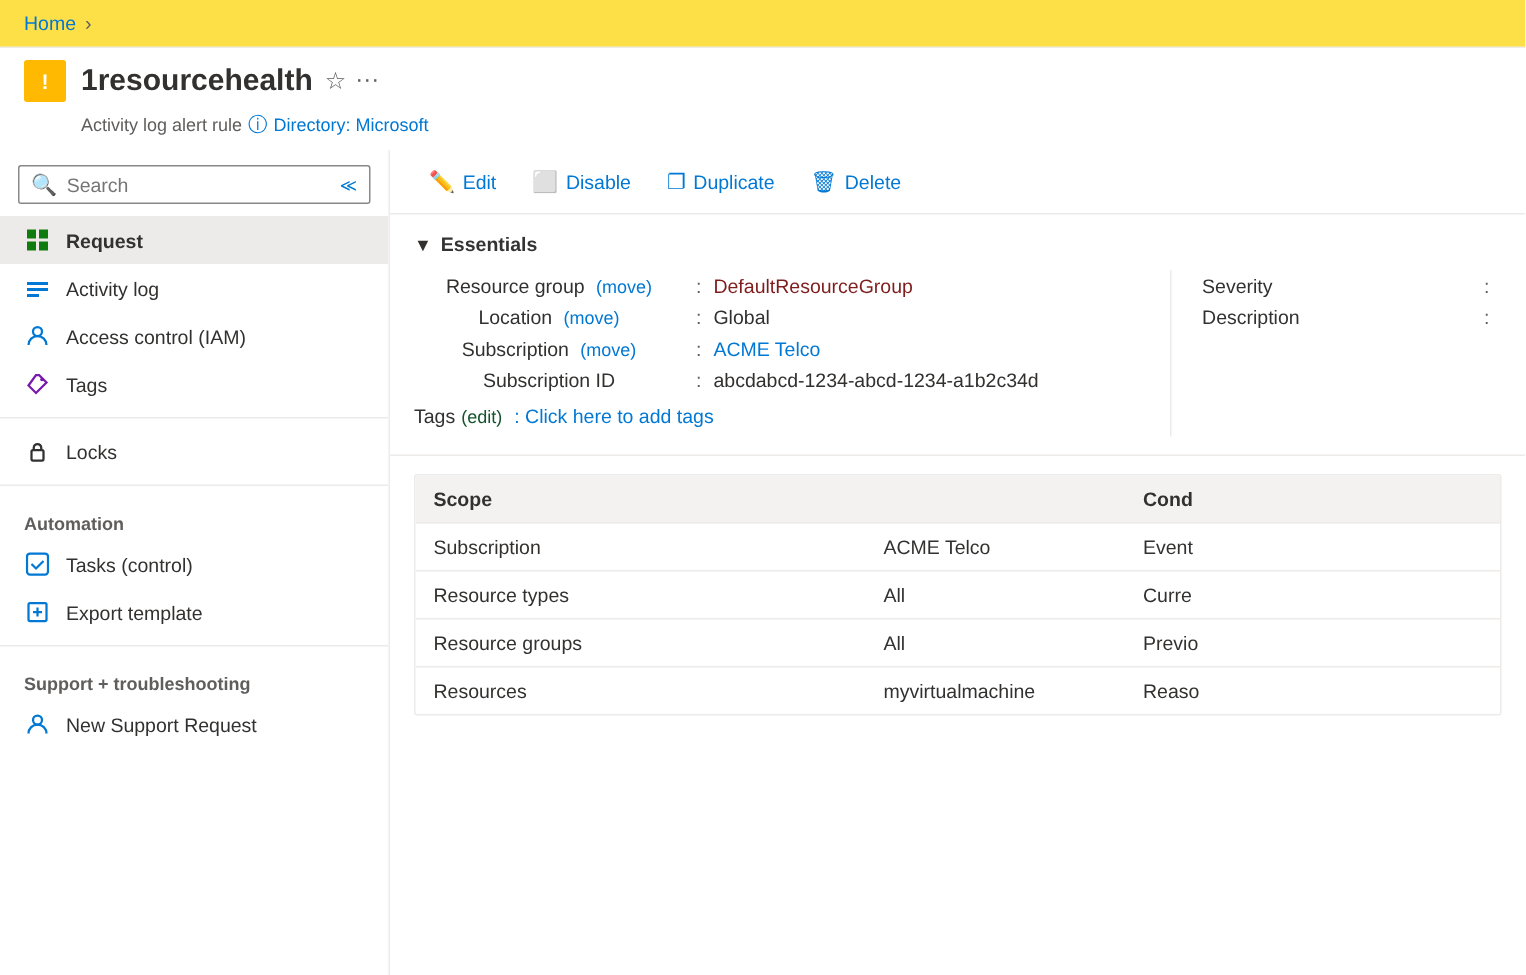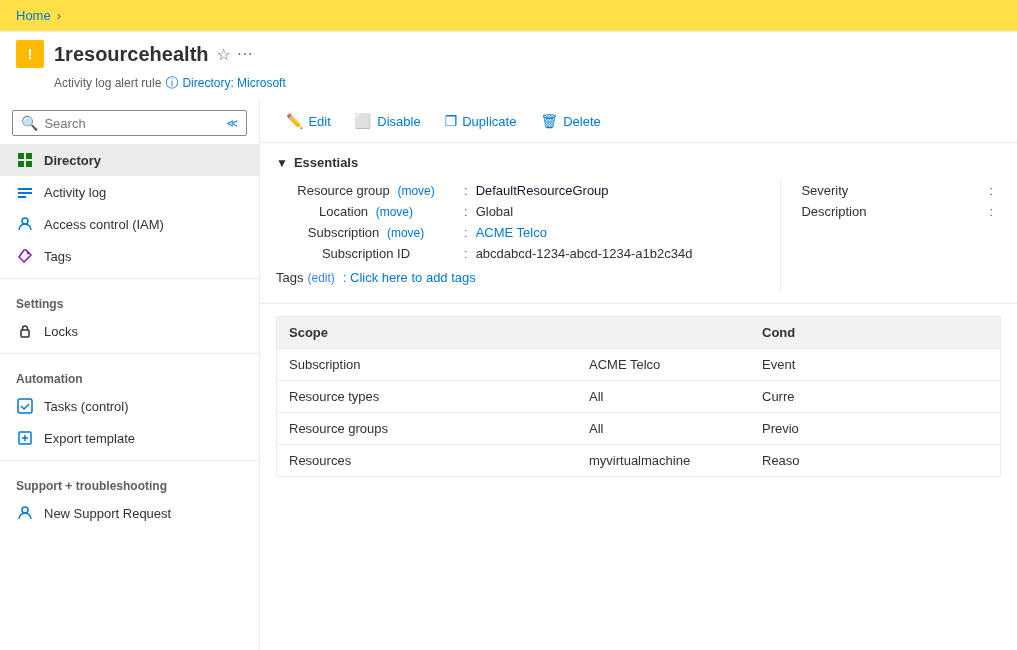--- a/index.html
+++ b/index.html
@@ -81,21 +81,21 @@
     .essentials-header .collapse-chevron { font-size: 12px; color: #323130; }
     .essentials-row { display: flex; align-items: baseline; padding: 3px 0; font-size: 13px; }
     .essentials-label { color: #323130; min-width: 180px; }
     .essentials-label .move-link { color: #0078d4; text-decoration: none; font-size: 12px; margin-left: 4px; }
     .essentials-value { color: #323130; }
     .essentials-value a { color: #0078d4; text-decoration: none; }
     .essentials-colon { margin: 0 8px; color: #605e5c; }
 
     .tags-row { display: flex; align-items: center; padding: 6px 0; font-size: 13px; }
     .tags-row .tags-label { color: #323130; }
-    .tags-row .edit-link { color: #3b82f6; text-decoration: none; font-size: 12px; margin-left: 4px; }
+    .tags-row .edit-link { color: #14532d; text-decoration: none; font-size: 12px; margin-left: 4px; }
     .tags-row .add-tags-link { color: #0078d4; text-decoration: none; margin-left: 8px; }
 
     
     .table-section { flex: 1; overflow: auto; padding: 12px 16px; }
     .scope-table {
       border: 1px solid #edebe9; border-radius: 2px; overflow: hidden; width: 100%;
     }
     .scope-table-header {
       display: grid; grid-template-columns: 300px 1fr 250px; background: #f3f2f1; border-bottom: 1px solid #edebe9;
     }
@@ -146,21 +146,21 @@
 
     <div class="sidebar-item active">
       <div class="nav-icon">
         <svg width="16" height="16" viewBox="0 0 16 16">
             <rect x="1" y="1" width="6" height="6" fill="#107c10"></rect>
             <rect x="9" y="1" width="6" height="6" fill="#107c10"></rect>
             <rect x="1" y="9" width="6" height="6" fill="#107c10"></rect>
             <rect x="9" y="9" width="6" height="6" fill="#107c10"></rect>
           </svg>
       </div>
-      <span>Directory</span>
+      <span>Request</span>
     </div>
 
     <div class="sidebar-item">
       <div class="nav-icon">
         <svg width="16" height="16" viewBox="0 0 16 16">
             <rect x="1" y="4" width="14" height="2" fill="#0078d4"></rect>
             <rect x="1" y="8" width="14" height="2" fill="#0078d4"></rect>
             <rect x="1" y="12" width="8" height="2" fill="#0078d4"></rect>
           </svg>
       </div>
@@ -182,21 +182,20 @@
         <svg width="16" height="16" viewBox="0 0 16 16">
             <path d="M9 2L14 7l-7 7-5-5 5-7z" fill="none" stroke="#7719aa" stroke-width="1.5"></path>
             <circle cx="11" cy="5" r="1.2" fill="#7719aa"></circle>
           </svg>
       </div>
       <span>Tags</span>
     </div>
 
     <hr class="sidebar-divider">
 
-    <div class="sidebar-section-label">Settings</div>
 
     <div class="sidebar-item">
       <div class="nav-icon">
         <svg width="16" height="16" viewBox="0 0 16 16">
             <rect x="4" y="7" width="8" height="7" rx="1" fill="none" stroke="#323130" stroke-width="1.5"></rect>
             <path d="M5.5 7V5.5a2.5 2.5 0 015 0V7" fill="none" stroke="#323130" stroke-width="1.5"></path>
           </svg>
       </div>
       <span>Locks</span>
     </div>
@@ -272,21 +271,21 @@
 
         <div style="flex:1;text-align:center;">
 
           <div class="essentials-row">
             <span class="essentials-label">
               Resource group
               <a href="#" class="move-link">(move)</a>
             </span>
             <span class="essentials-colon">:</span>
             <span class="essentials-value">
-              <a href="#" style="color:#0f172a;text-decoration:none;">DefaultResourceGroup</a>
+              <a href="#" style="color:#7f1d1d;text-decoration:none;">DefaultResourceGroup</a>
             </span>
           </div>
 
           <div class="essentials-row">
             <span class="essentials-label">
               Location
               <a href="#" class="move-link">(move)</a>
             </span>
             <span class="essentials-colon">:</span>
             <span class="essentials-value">Global</span>

